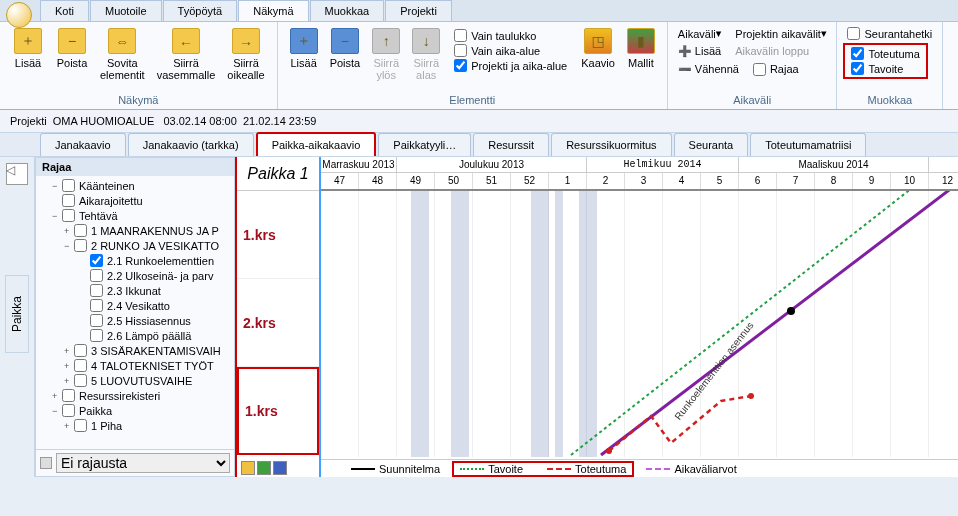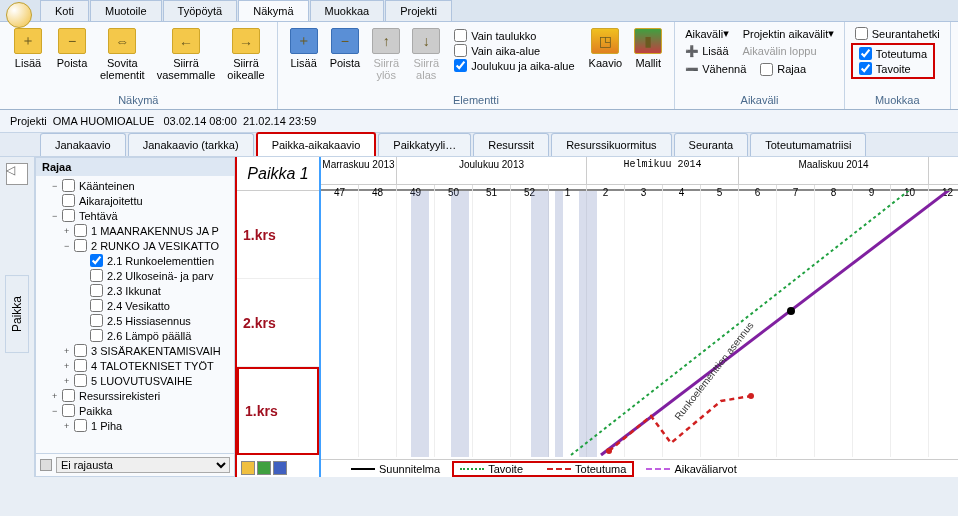--- a/index.html
+++ b/index.html
@@ -180,21 +180,21 @@
   font-size: 11px;
 }
 .tree-body { flex: 1; overflow: auto; padding: 2px 4px; }
 .tn { display: flex; align-items: center; padding: 1px 0; font-size: 11px; white-space: nowrap; }
 .tn .exp { width: 10px; color: #555; font-size: 9px; }
 .tn input { margin: 0 4px 0 0; }
 .tn.l1 { padding-left: 12px; }
 .tn.l2 { padding-left: 24px; }
 .tn.l3 { padding-left: 40px; }
 .tree-foot { border-top: 1px solid #c5d4e6; padding: 3px 4px; font-size: 11px; display:flex; align-items:center; }
-.tree-foot select { flex:1; font-size:11px; border:1px solid #aaa; }
+.tree-foot select { flex:1; font-size:14px; border:1px solid #aaa; }
 .chart {
   flex: 1;
   background: #fff;
   position: relative;
   border-left: 2px solid #d00000;
   overflow: hidden;
 }
 .rowlabels {
   position: absolute;
   left: 0;
@@ -226,21 +226,21 @@
 .rowlabels .row.hl { border: 2px solid #d00000; }
 .timeline {
   position: absolute;
   left: 84px;
   top: 0;
   right: 0;
   height: 34px;
   border-bottom: 2px solid #888;
   background: #fff;
 }
-.timeline .months { display: flex; height: 28px; border-bottom: 1px solid #ccc; }
+.timeline .months { display: flex; height: 16px; border-bottom: 1px solid #ccc; }
 .timeline .months div { flex: none; border-right: 1px solid #ccc; text-align: center; font-size: 10px; line-height: 16px; }
 .timeline .weeks { display: flex; height: 16px; }
 .timeline .weeks div { flex: none; width: 38px; border-right: 1px solid #ddd; text-align: center; font-size: 10px; line-height: 16px; }
 .chartbody {
   position: absolute;
   left: 84px;
   top: 34px;
   right: 0;
   bottom: 20px;
   background:
@@ -348,21 +348,21 @@
         <label class="chk-row">
             <input type="checkbox" style="">
             <span>Vain taulukko</span>
           </label>
         <label class="chk-row">
             <input type="checkbox" style="">
             <span>Vain aika-alue</span>
           </label>
         <label class="chk-row">
             <input type="checkbox" checked="" style="">
-            <span>Joulukuu ja aika-alue</span>
+            <span>Projekti ja aika-alue</span>
           </label>
       </div>
       <div class="rbtn small">
           <div class="ic" style="background:linear-gradient(#f0c020,#e08020)">◳</div>
           <span>Kaavio</span>
         </div>
       <div class="rbtn small">
           <div class="ic" style="background:linear-gradient(#40a040,#c04040)">▮</div>
           <span>Mallit</span>
         </div>

